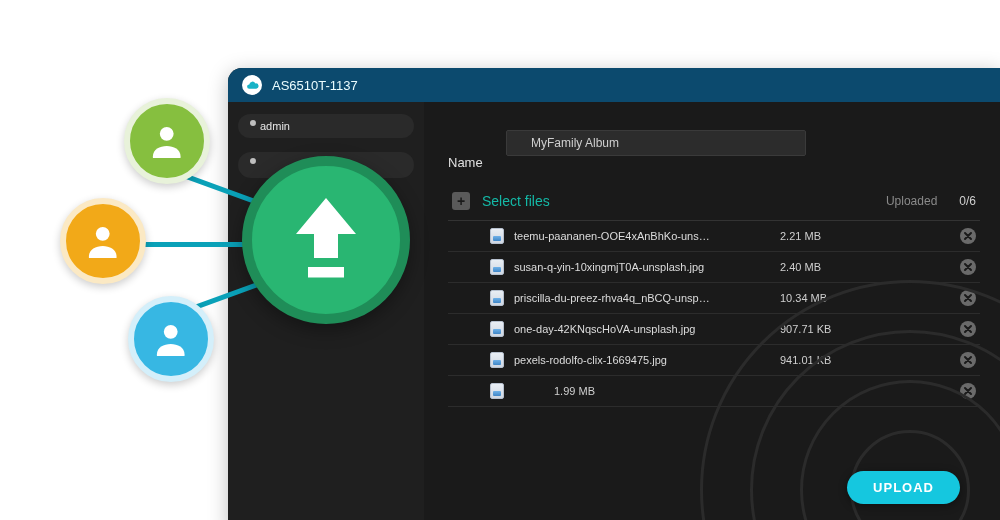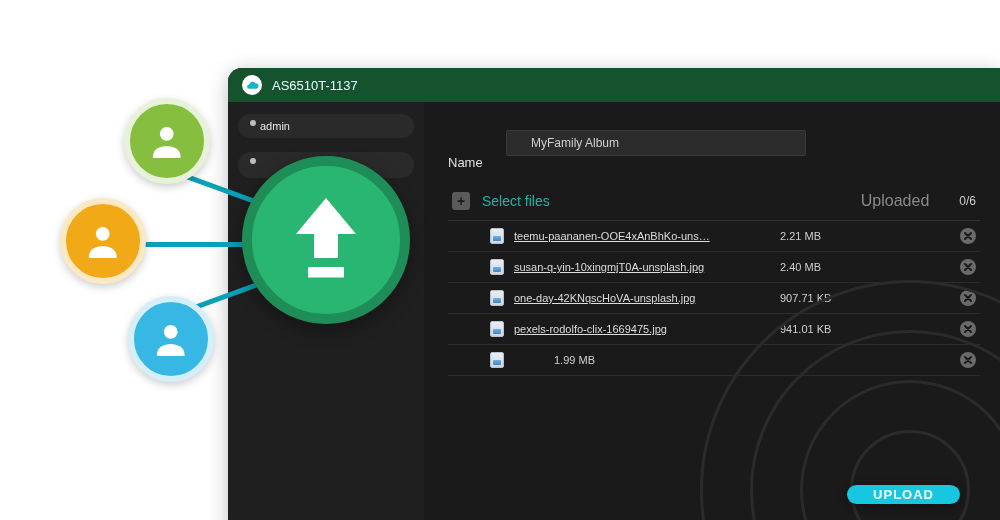--- a/index.html
+++ b/index.html
@@ -18,21 +18,21 @@
       left: 228px;
       right: 0;
       bottom: -10px;
       background: #1a1a1a;
       border-radius: 14px 0 0 0;
       overflow: hidden;
       box-shadow: 0 4px 20px rgba(0,0,0,0.25);
     }
     .titlebar {
       height: 34px;
-      background: #14532d;
+      background: #0c4a6e;
       display: flex;
       align-items: center;
       padding: 0 14px;
       gap: 10px;
       color: #eafcfe;
       font-size: 13px;
     }
     .titlebar-icon {
       width: 20px; height: 20px;
       border-radius: 50%;
@@ -101,21 +101,21 @@
       border-radius: 3px;
       background: #5a5a5a;
       color: #1a1a1a;
       display: inline-flex;
       align-items: center; justify-content: center;
       font-weight: 700;
       font-size: 14px;
       line-height: 1;
     }
     .select-title { font-size: 14px; flex: 1; color: #14b8a6; }
-    .uploaded-label { color: #8a8a8a; margin-right: 18px; font-size: 16px; text-align: right; }
+    .uploaded-label { color: #8a8a8a; margin-right: 10px; font-size: 12px; text-align: right; }
     .uploaded-count { color: #cfcfcf; font-size: 12px; }
 
     .file-list { }
     .file-row {
       display: flex;
       align-items: center;
       padding: 7px 4px;
       border-bottom: 1px solid #2c2c2c;
       gap: 10px;
     }
@@ -134,21 +134,20 @@
       background: linear-gradient(#6fb1e8,#3f86c7);
       border-radius: 1px;
     }
     .file-name {
       width: 216px;
       color: #dcdcdc;
       font-size: 11px;
       white-space: nowrap;
       overflow: hidden;
       text-overflow: ellipsis;
-      text-decoration: underline;
     }
     .file-size {
       color: #cfcfcf;
       font-size: 11px;
       width: 70px;
       margin-left: 40px;
     }
     .file-row .grow { flex: 1; }
     .remove-btn {
       width: 16px; height: 16px;
@@ -160,21 +159,21 @@
     }
     .remove-btn svg { width: 10px; height: 10px; }
 
     .upload-btn {
       position: absolute;
       right: 40px;
       bottom: 26px;
       background: #15c7df;
       color: #fff;
       border: none;
-      padding: 2px 26px;
+      padding: 9px 26px;
       border-radius: 18px;
       font-weight: 700;
       letter-spacing: 1px;
       font-size: 13px;
       box-shadow: 0 2px 8px rgba(0,0,0,0.4);
     }
 
     .rings {
       position: absolute;
       right: -120px;
@@ -294,20 +293,32 @@
     <span class="file-name">susan-q-yin-10xingmjT0A-unsplash.jpg</span>
     <span class="file-size">2.40 MB</span>
     <span class="grow"></span>
     <span class="remove-btn">
       <svg viewBox="0 0 10 10" stroke="#1a1a1a" stroke-width="2" stroke-linecap="round">
                 <path d="M2 2l6 6M8 2l-6 6"></path>
               </svg>
     </span>
   </div>
 
+  <div class="file-row">
+    <span class="spacer"></span>
+    <span class="file-icon"></span>
+    <span class="file-name">priscilla-du-preez-rhva4q_nBCQ-unsp…</span>
+    <span class="file-size">10.34 MB</span>
+    <span class="grow"></span>
+    <span class="remove-btn">
+      <svg viewBox="0 0 10 10" stroke="#1a1a1a" stroke-width="2" stroke-linecap="round">
+                <path d="M2 2l6 6M8 2l-6 6"></path>
+              </svg>
+    </span>
+  </div>
 
   <div class="file-row">
     <span class="spacer"></span>
     <span class="file-icon"></span>
     <span class="file-name">one-day-42KNqscHoVA-unsplash.jpg</span>
     <span class="file-size">907.71 KB</span>
     <span class="grow"></span>
     <span class="remove-btn">
       <svg viewBox="0 0 10 10" stroke="#1a1a1a" stroke-width="2" stroke-linecap="round">
                 <path d="M2 2l6 6M8 2l-6 6"></path>

